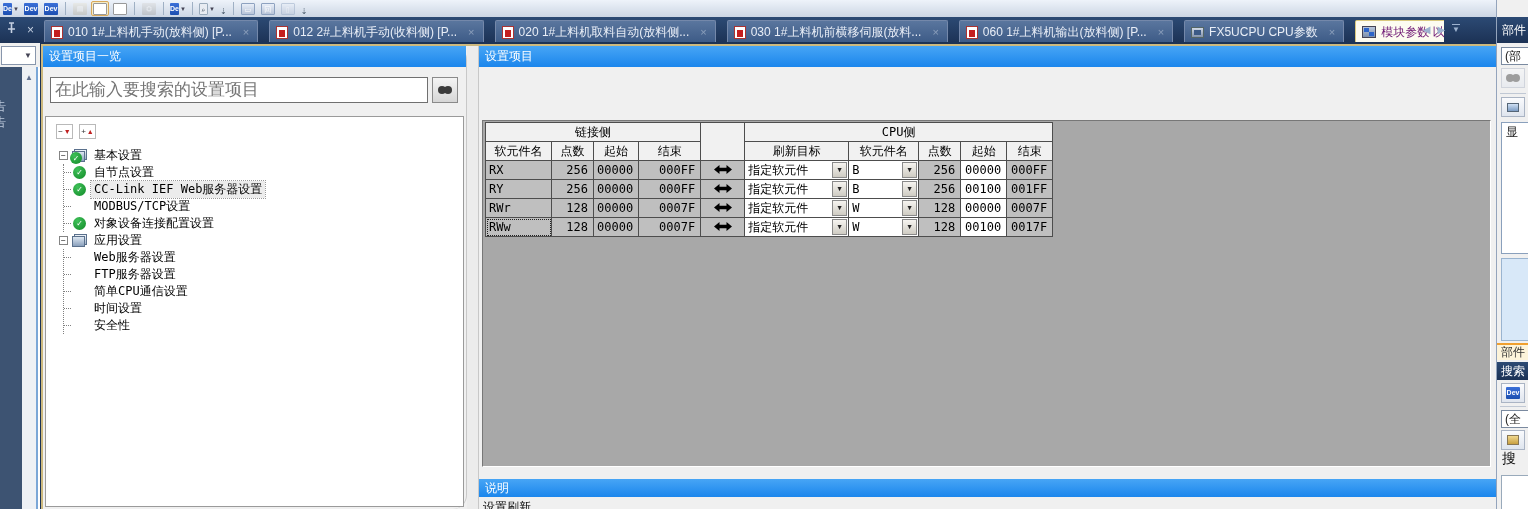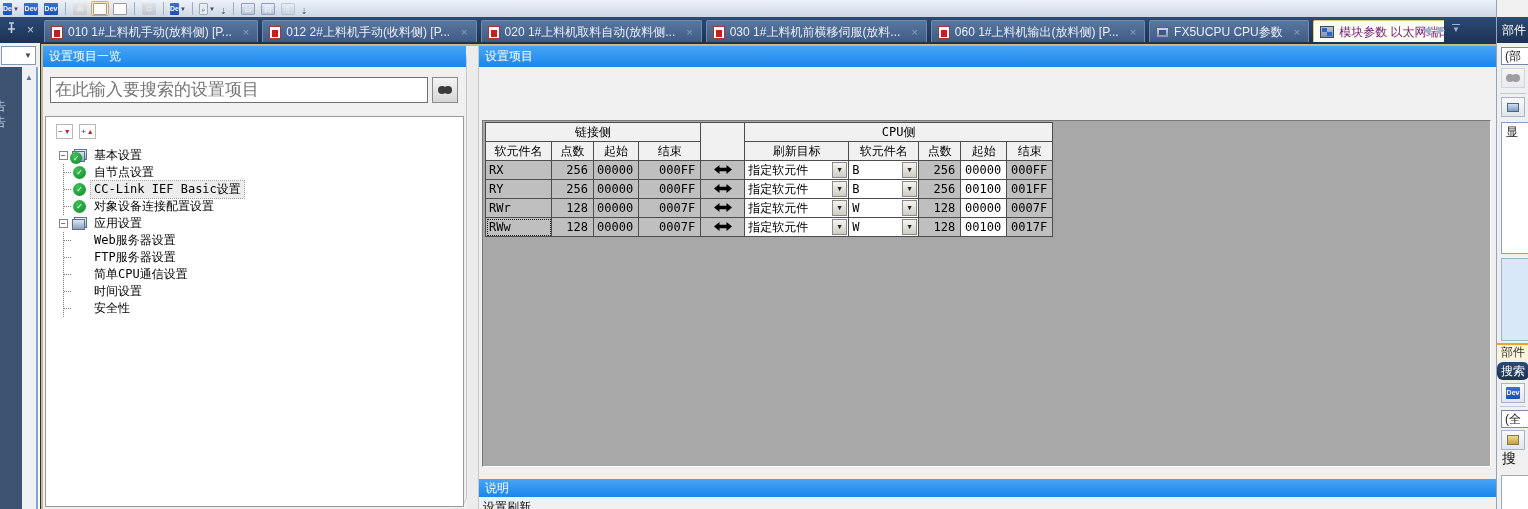--- a/index.html
+++ b/index.html
@@ -20,21 +20,21 @@
   .g-win  { background:linear-gradient(#e8eef8,#b8c4d8); border:1px solid #8ea2c0; color:#345; }
   .tbtn.active { background:#f4ecc8; border:1px solid #d8a858; }
   .tbtn.disabled { opacity:.45; }
   .tbtn .dd { font-size:6px; color:#445; margin-left:1px; }
   .tsep { width:1px; height:13px; background:#9fb0c4; margin:0 3px 1px 3px; }
   .toverflow { font-size:8px; color:#456; padding:0 2px; letter-spacing:-1px; }
 
   
   #tabbar { position:absolute; left:0; top:17px; width:1496px; height:26px; background:linear-gradient(#2c4a74,#1c3255); }
   #tabbar .pinclose { position:absolute; left:6px; top:5px; display:flex; gap:10px; color:#c5d0e2; font-size:12px; align-items:center; }
-  #tabs { position:absolute; left:44px; top:3px; display:flex; gap:4px; height:22px; max-width:1400px; overflow:hidden; }
+  #tabs { position:absolute; left:44px; top:3px; display:flex; gap:11px; height:22px; max-width:1400px; overflow:hidden; }
   .tab { display:flex; align-items:center; gap:5px; padding:0 8px 0 6px; height:23px;
     background:linear-gradient(#5a769e,#3c5a86); border:1px solid #74априk; border:1px solid #7488aa; border-bottom:none;
     border-radius:2px 2px 0 0; color:#e9eef7; white-space:nowrap; }
   .tab .ghostx { opacity:.4; margin-left:6px; font-size:11px; }
   .tab.active { background:#fdfcf1; color:#701a75; border-color:#d9c87e; }
   .ico-doc { width:12px; height:13px; background:#fff; border:1px solid #a33; position:relative; display:inline-block; }
   .ico-doc::before { content:""; position:absolute; left:2px; top:3px; width:3px; height:7px; background:#c41e1e; }
   .ico-doc::after { content:""; position:absolute; right:2px; top:3px; width:3px; height:7px; background:#c41e1e; }
   .ico-cpu { width:13px; height:11px; background:linear-gradient(#cfd8e6,#8494ac); border:1px solid #566; display:inline-block; position:relative; }
   .ico-cpu::before { content:""; position:absolute; left:2px; top:2px; right:2px; bottom:2px; background:#3c5a86; }
@@ -107,21 +107,21 @@
 
   
   #rstrip { position:absolute; left:1496px; top:0; width:44px; height:509px; background:#f0f0f0; overflow:hidden; border-left:1px solid #94a4bc; }
   #rs-title { position:absolute; left:0; top:17px; width:32px; height:26px; background:linear-gradient(#2c4a74,#1c3255); color:#fff; line-height:26px; padding-left:5px; }
   .rs-combo { position:absolute; left:4px; width:40px; height:18px; background:#fff; border:1px solid #7a8aa0; line-height:16px; padding-left:3px; color:#222; }
   .rs-btn { position:absolute; left:4px; width:24px; height:20px; border:1px solid #aab4c4; background:linear-gradient(#fafbfd,#dfe5ee); display:flex; align-items:center; justify-content:center; }
   .rs-sep { position:absolute; left:3px; width:26px; height:1px; background:#c0c8d4; }
   #rs-group { position:absolute; left:4px; top:122px; width:40px; height:132px; border:1px solid #8aa0bc; background:#fff; padding:1px 0 0 4px; color:#222; }
   #rs-blue { position:absolute; left:4px; top:258px; width:40px; height:83px; background:#d8e8f8; border:1px solid #9ab4d0; }
   #rs-tab { position:absolute; left:0px; top:343px; width:32px; height:17px; background:#fdf4da; border-top:2px solid #f0a030; color:#333; padding-left:4px; line-height:15px; }
-  #rs-search { position:absolute; left:0; top:362px; width:32px; height:18px; background:linear-gradient(#2c4a74,#1c3255); color:#fff; line-height:18px; padding-left:4px;border-radius:6px; }
+  #rs-search { position:absolute; left:0; top:362px; width:32px; height:18px; background:linear-gradient(#2c4a74,#1c3255); color:#fff; line-height:18px; padding-left:4px; }
   #rs-bottomlabel { position:absolute; left:5px; top:450px; font-size:14px; color:#111; }
   #rs-white { position:absolute; left:4px; top:475px; width:40px; height:40px; background:#fff; border:1px solid #9ab; }
 
   .binoc { display:inline-block; width:14px; height:9px; position:relative; }
   .binoc::before, .binoc::after { content:""; position:absolute; top:0; width:8px; height:8px; border-radius:50%; background:#3a3a3a; }
   .binoc::before { left:0; } .binoc::after { right:0; }
   .dim { opacity:.45; }
 </style>
 </head>
 <body>
@@ -270,21 +270,25 @@
                 </span>
             <span class="label">基本设置</span>
           </div>
           <div class="children">
             <div class="trow">
                   <span class="chk">✓</span>
                   <span class="label">自节点设置</span>
                 </div>
             <div class="trow selected">
                   <span class="chk">✓</span>
-                  <span class="label">CC-Link IEF Basic设置</span>
+                  <span class="label">CC-Link IEF Web服务器设置</span>
+                </div>
+            <div class="trow">
+                  <span class="icon-space"></span>
+                  <span class="label">MODBUS/TCP设置</span>
                 </div>
             <div class="trow">
                   <span class="chk">✓</span>
                   <span class="label">对象设备连接配置设置</span>
                 </div>
           </div>
           <div class="trow">
             <span class="expbox">−</span>
             <span class="stack"></span>
             <span class="label">应用设置</span>

